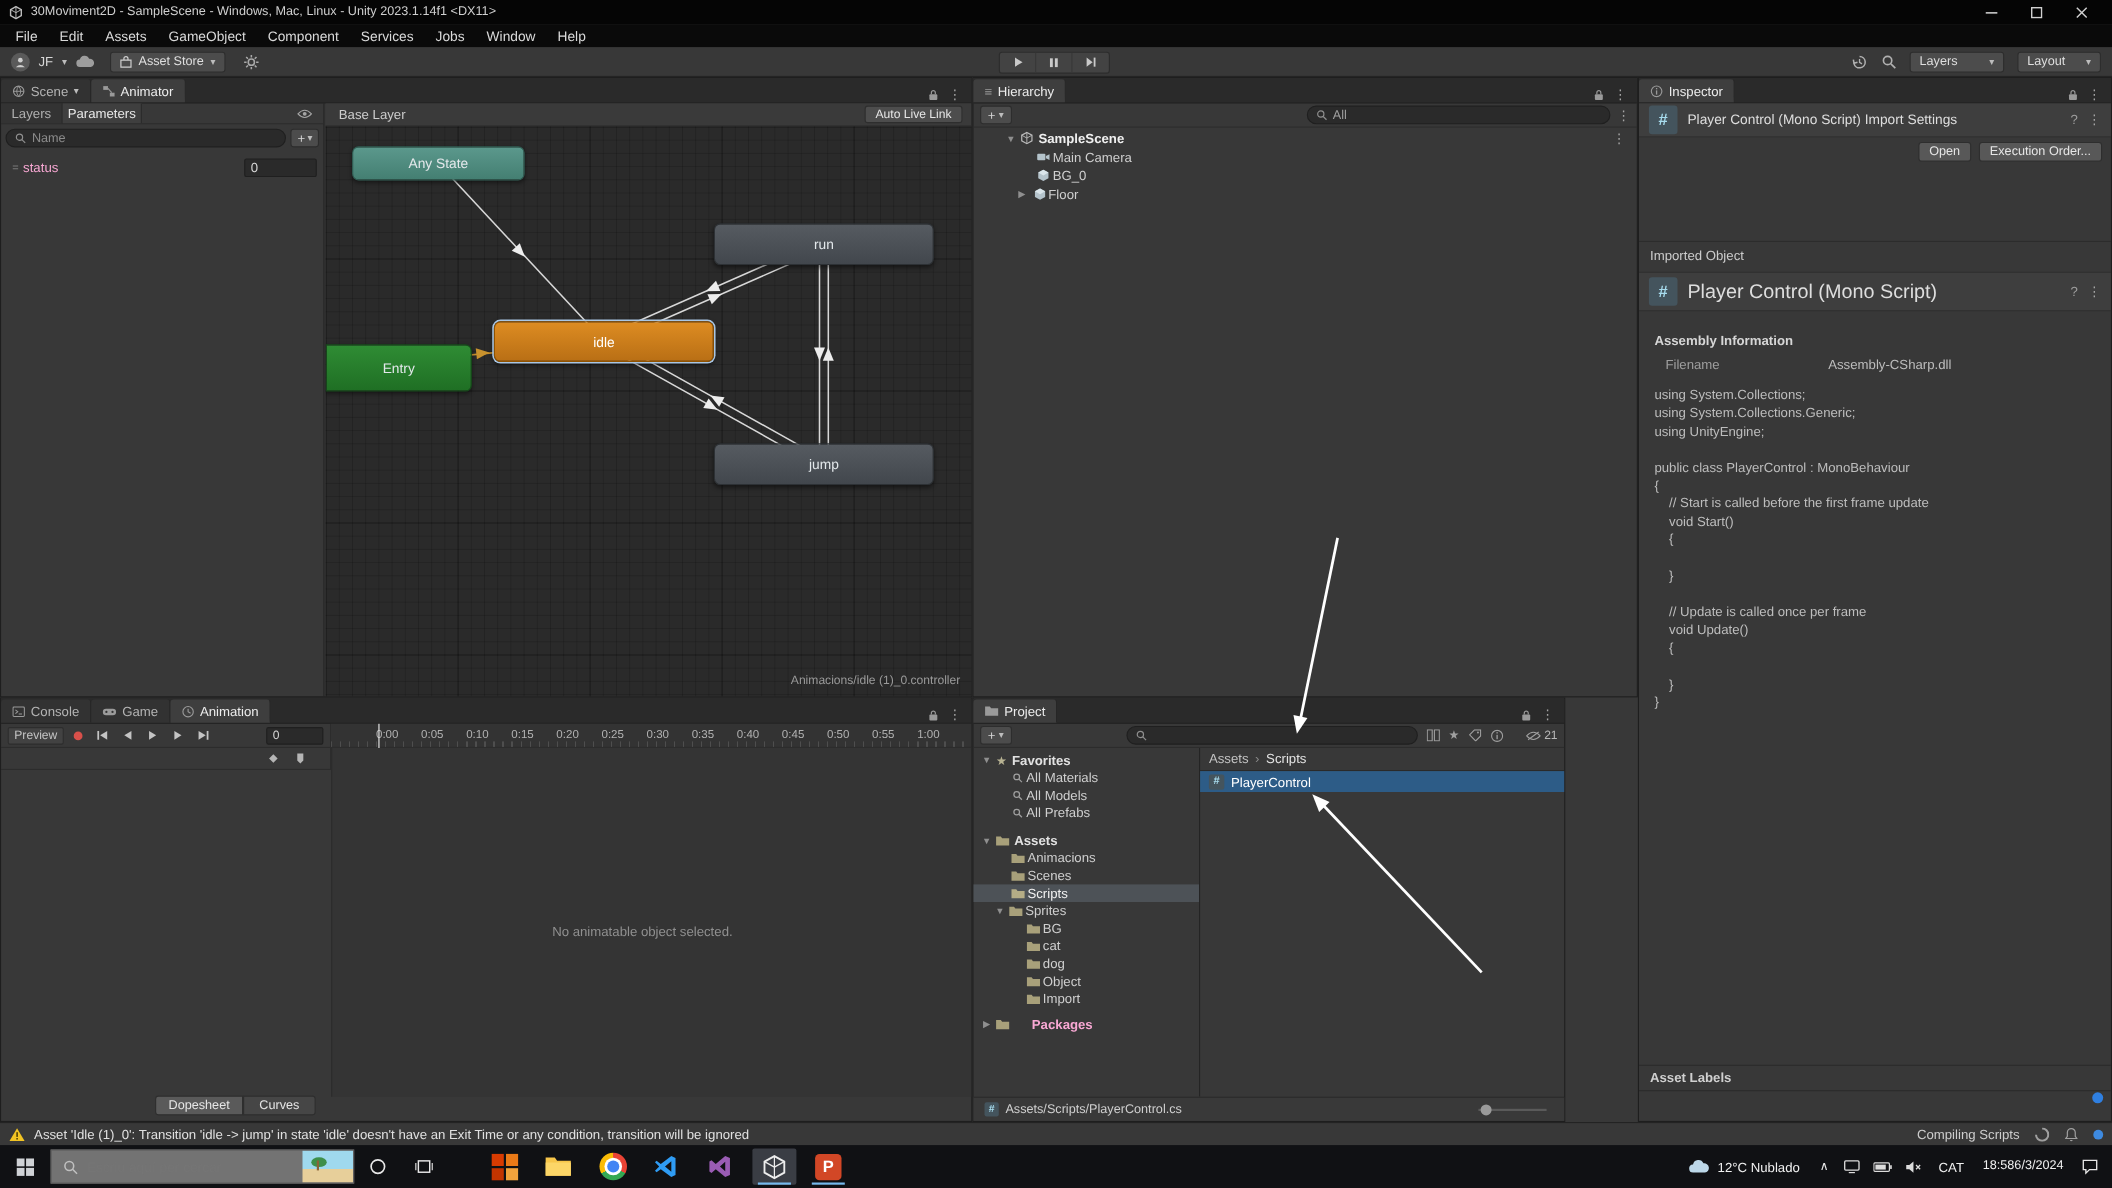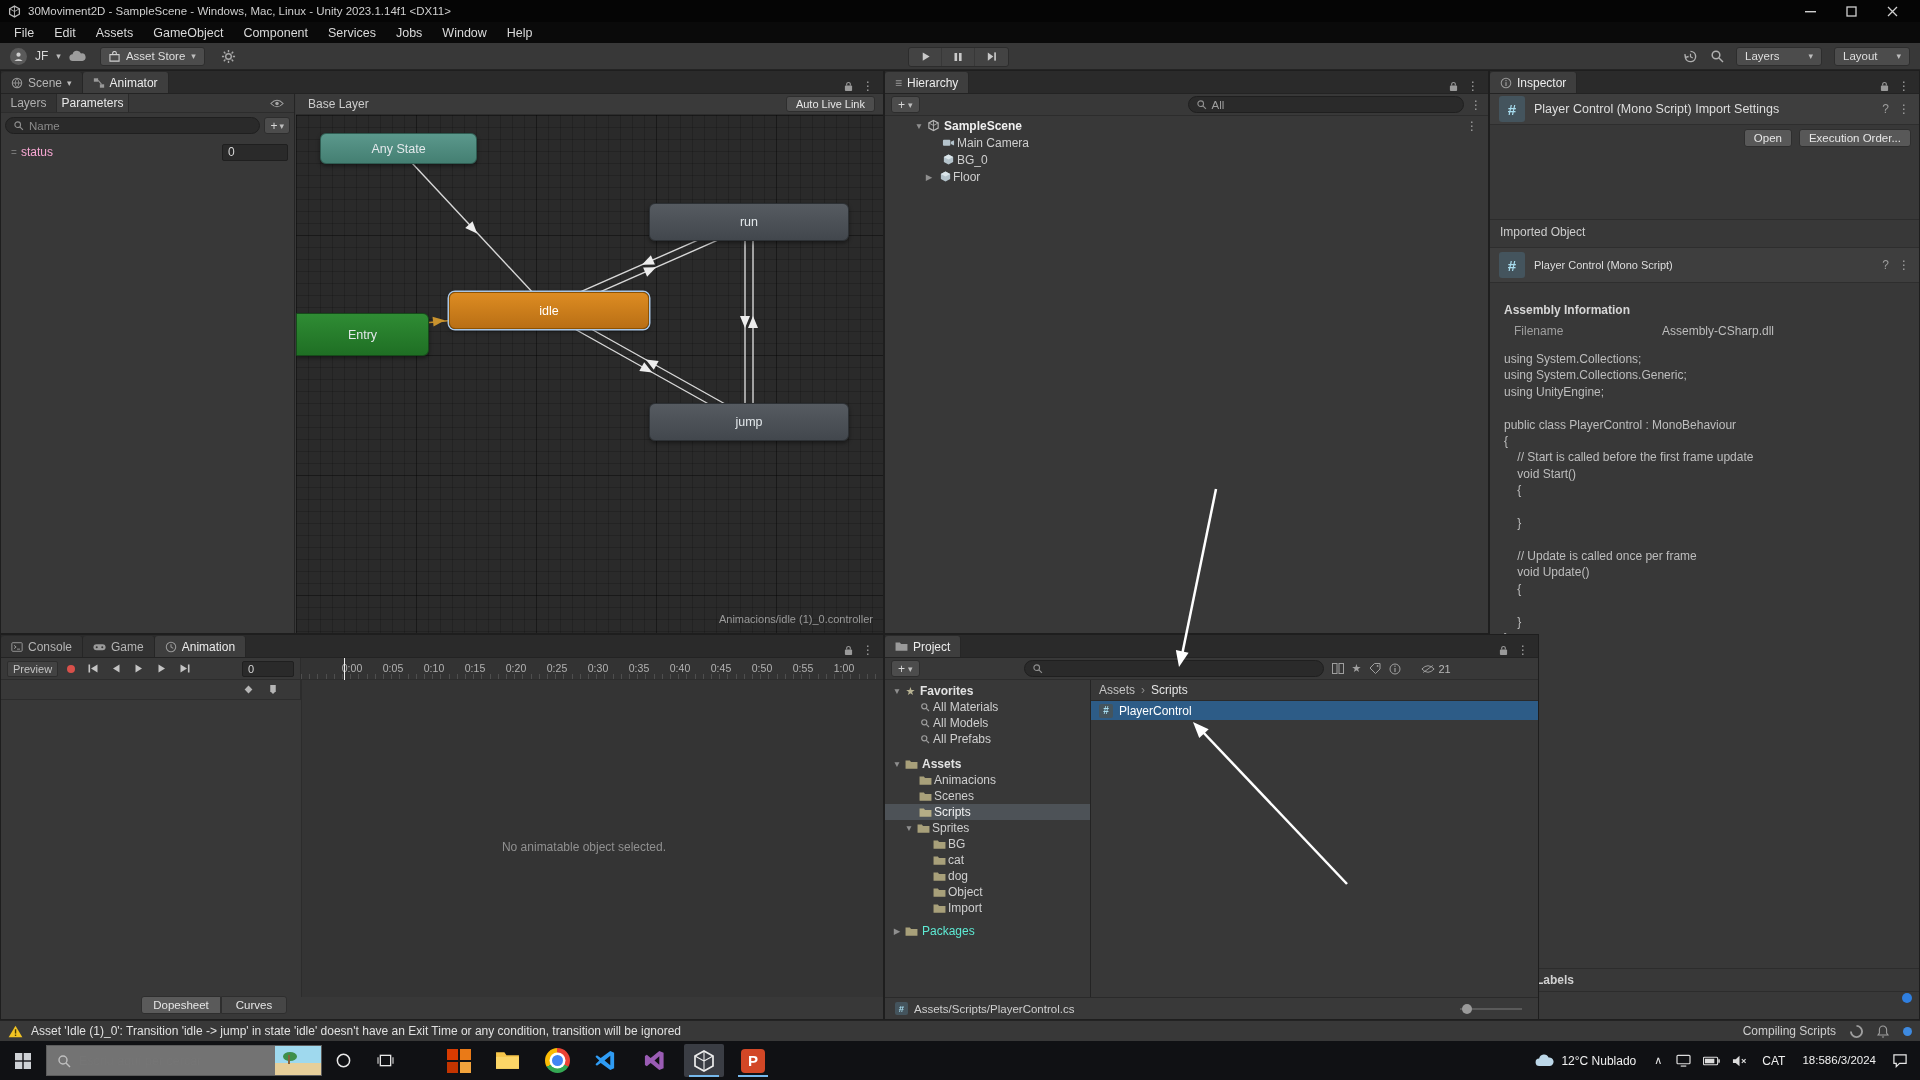--- a/index.html
+++ b/index.html
@@ -421,21 +421,21 @@
     <div style="position:absolute;left:0;top:54px;right:0;height:25px;display:flex;align-items:center;justify-content:flex-end;gap:7px;padding-right:8px;">
       <span class="ubtn">Open</span>
       <span class="ubtn">Execution Order...</span>
     </div>
 
     <div style="position:absolute;left:0;top:148px;right:0;height:24px;border-top:1px solid #2c2c2c;display:flex;align-items:center;padding-left:10px;">
       <span style="color:#cdcdcd;">Imported Object</span>
     </div>
     <div style="position:absolute;left:0;top:176px;right:0;height:36px;background:#3e3e3e;border-top:1px solid #2e2e2e;border-bottom:1px solid #2e2e2e;display:flex;align-items:center;gap:9px;padding:0 9px;">
       <span style="width:26px;height:26px;background:#44545d;border-radius:3px;display:flex;align-items:center;justify-content:center;color:#a7dcee;font-weight:bold;font-size:15px;">#</span>
-      <span style="color:#dedede;font-size:11px;">Player Control (Mono Script)</span>
+      <span style="color:#dedede;font-size:18px;">Player Control (Mono Script)</span>
       <span style="margin-left:auto;color:#9e9e9e;">?</span>
       <span class="kebab">⋮</span>
     </div>
     <div style="position:absolute;left:14px;top:232px;">
       <span style="font-weight:bold;color:#d6d6d6;">Assembly Information</span>
     </div>
     <div style="position:absolute;left:24px;top:253px;right:10px;display:flex;">
       <span style="color:#9f9f9f;width:148px;">Filename</span>
       <span style="color:#bdbdbd;">Assembly-CSharp.dll</span>
     </div>
@@ -576,21 +576,21 @@
     </div>
     <div style="position:absolute;left:300px;top:45px;right:0;bottom:22px;background:#343434;border-left:1px solid #2c2c2c;"></div>
     <span style="position:absolute;left:284px;right:0;top:205px;text-align:center;color:#909090;">No animatable object selected.</span>
 
     <div style="position:absolute;left:140px;bottom:5px;display:flex;">
       <span class="ubtn" style="border-radius:3px 0 0 3px;background:#5a5a5a;width:80px;">Dopesheet</span>
       <span class="ubtn" style="border-radius:0 3px 3px 0;background:#464646;width:66px;">Curves</span>
     </div>
   </div>
 
-  <div class="panel" style="left:884px;top:634px;width:655px;height:386px;">
+  <div class="panel" style="left:884px;top:634px;width:539px;height:386px;">
     <div class="tabbar">
       <div class="tab active">
         <span class="ico">
             <svg width="13" height="11" viewBox="0 0 14 12">
               <path d="M0.5 1.5 h4.7 l1.3 1.7 h7 v7.3 h-13Z" fill="#9a9a9a"></path>
             </svg>
           </span>
         <span>Project</span>
       </div>
       <div class="tab-tools">
@@ -765,21 +765,21 @@
         <span class="lab">Import</span>
       </div>
       <div style="height:7px;"></div>
       <div class="trow p-row" style="padding-left:6px;">
         <span class="fold">▶</span>
         <span class="ico" style="width:17px;">
             <svg width="13" height="11" viewBox="0 0 14 12">
               <path d="M0.5 1.5 h4.7 l1.3 1.7 h7 v7.3 h-13Z" fill="#a8a07a"></path>
             </svg>
           </span>
-        <span class="lab" style="font-weight:normal;color:#5eead4;padding-left:2px;">Packages</span>
+        <span class="lab" style="font-weight:bold;color:#f9a8d4;padding-left:2px;margin-left:16px;">Packages</span>
       </div>
     </div>
 
     <div style="position:absolute;left:206px;top:45px;right:0;bottom:22px;">
       <div style="height:21px;display:flex;align-items:center;gap:6px;padding-left:8px;border-bottom:1px solid #2a2a2a;">
         <span style="color:#c4c4c4;">Assets</span>
         <span style="color:#8a8a8a;">›</span>
         <span style="color:#e4e4e4;">Scripts</span>
       </div>
       <div style="height:19px;background:#2d5c87;display:flex;align-items:center;gap:6px;padding-left:8px;">

